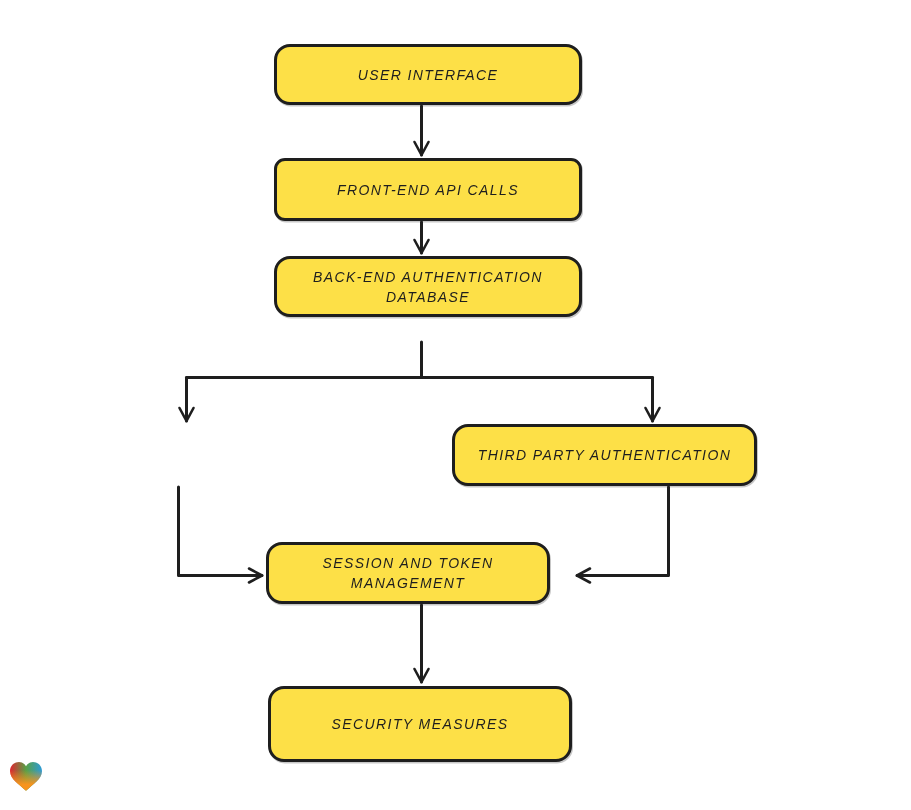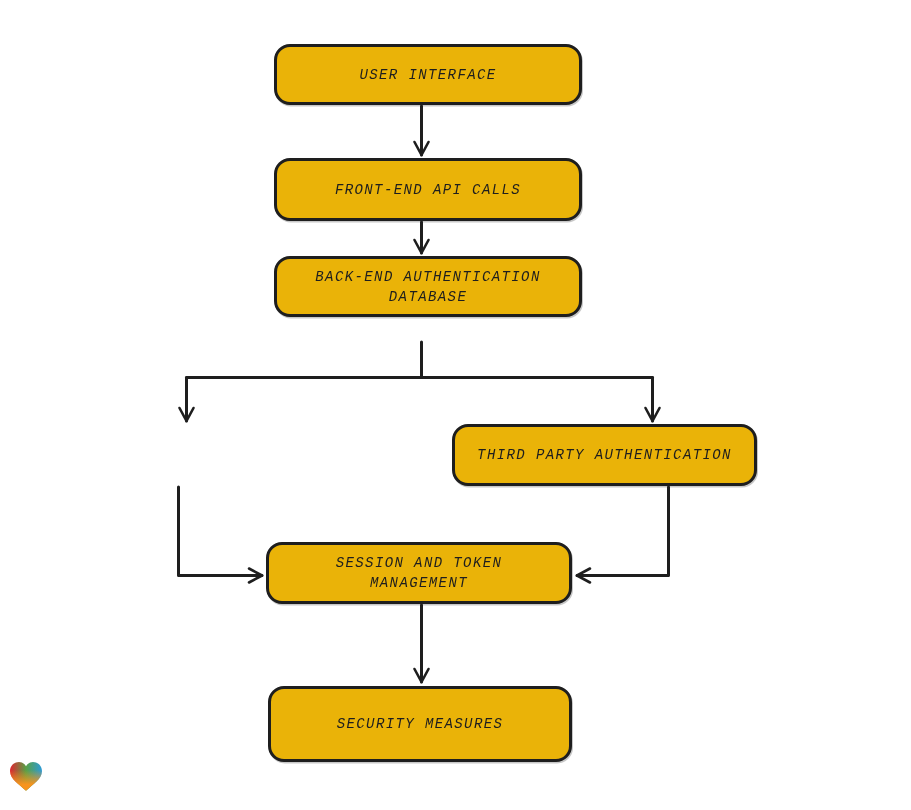--- a/index.html
+++ b/index.html
@@ -23,30 +23,29 @@
   .edge {
     stroke: #1e1e1e;
     stroke-width: 3;
     fill: none;
     stroke-linecap: round;
     stroke-linejoin: round;
   }
   .node {
     position: absolute;
     box-sizing: border-box;
-    background: #eab308;
+    background: #fde047;
     border: 3.5px solid #1e1e1e;
     border-radius: 16px;
     display: flex;
     flex-direction: column;
     align-items: center;
     justify-content: center;
     text-align: center;
     box-shadow: 1px 1.5px 0 rgba(30,30,30,0.25);
-    font-family: Liberation Mono, monospace;
   }
   .nline {
     display: block;
     font-style: italic;
     font-size: 14px;
     font-weight: 400;
     letter-spacing: 1.4px;
     line-height: 20px;
     color: #1e1e1e;
     white-space: nowrap;
@@ -79,35 +78,35 @@
     <path class="edge" d="M652.5 377.5 L652.5 421" marker-end="url(#ah)"></path>
     <path class="edge" d="M178.5 487 L178.5 575.5 L262 575.5" marker-end="url(#ah)"></path>
     <path class="edge" d="M668.5 487 L668.5 575.5 L577 575.5" marker-end="url(#ah)"></path>
     <path class="edge" d="M421.5 605 L421.5 682" marker-end="url(#ah)"></path>
   </svg>
 
   <div class="node" style="left:274px; top:44px; width:308px; height:61px;">
     <span class="nline">USER INTERFACE</span>
   </div>
 
-  <div class="node" style="left:274px; top:158px; width:308px; height:63px;">
+  <div class="node" style="left:274px; top:158px; width:308px; height:63px;border-radius:11px;">
     <span class="nline">FRONT-END API CALLS</span>
   </div>
 
   <div class="node" style="left:274px; top:256px; width:308px; height:61px;">
     <span class="nline">BACK-END AUTHENTICATION</span>
     <span class="nline">DATABASE</span>
   </div>
 
 
   <div class="node" style="left:452px; top:424px; width:305px; height:62px;">
     <span class="nline">THIRD PARTY AUTHENTICATION</span>
   </div>
 
-  <div class="node" style="left:266px; top:542px; width:306px; height:62px;">
+  <div class="node" style="left:266px; top:542px; width:284px; height:62px;">
     <span class="nline">SESSION AND TOKEN</span>
     <span class="nline">MANAGEMENT</span>
   </div>
 
   <div class="node" style="left:268px; top:686px; width:304px; height:76px;">
     <span class="nline">SECURITY MEASURES</span>
   </div>
 
   <div class="watermark">
     <svg viewBox="0 0 32 30" width="32" height="30">

